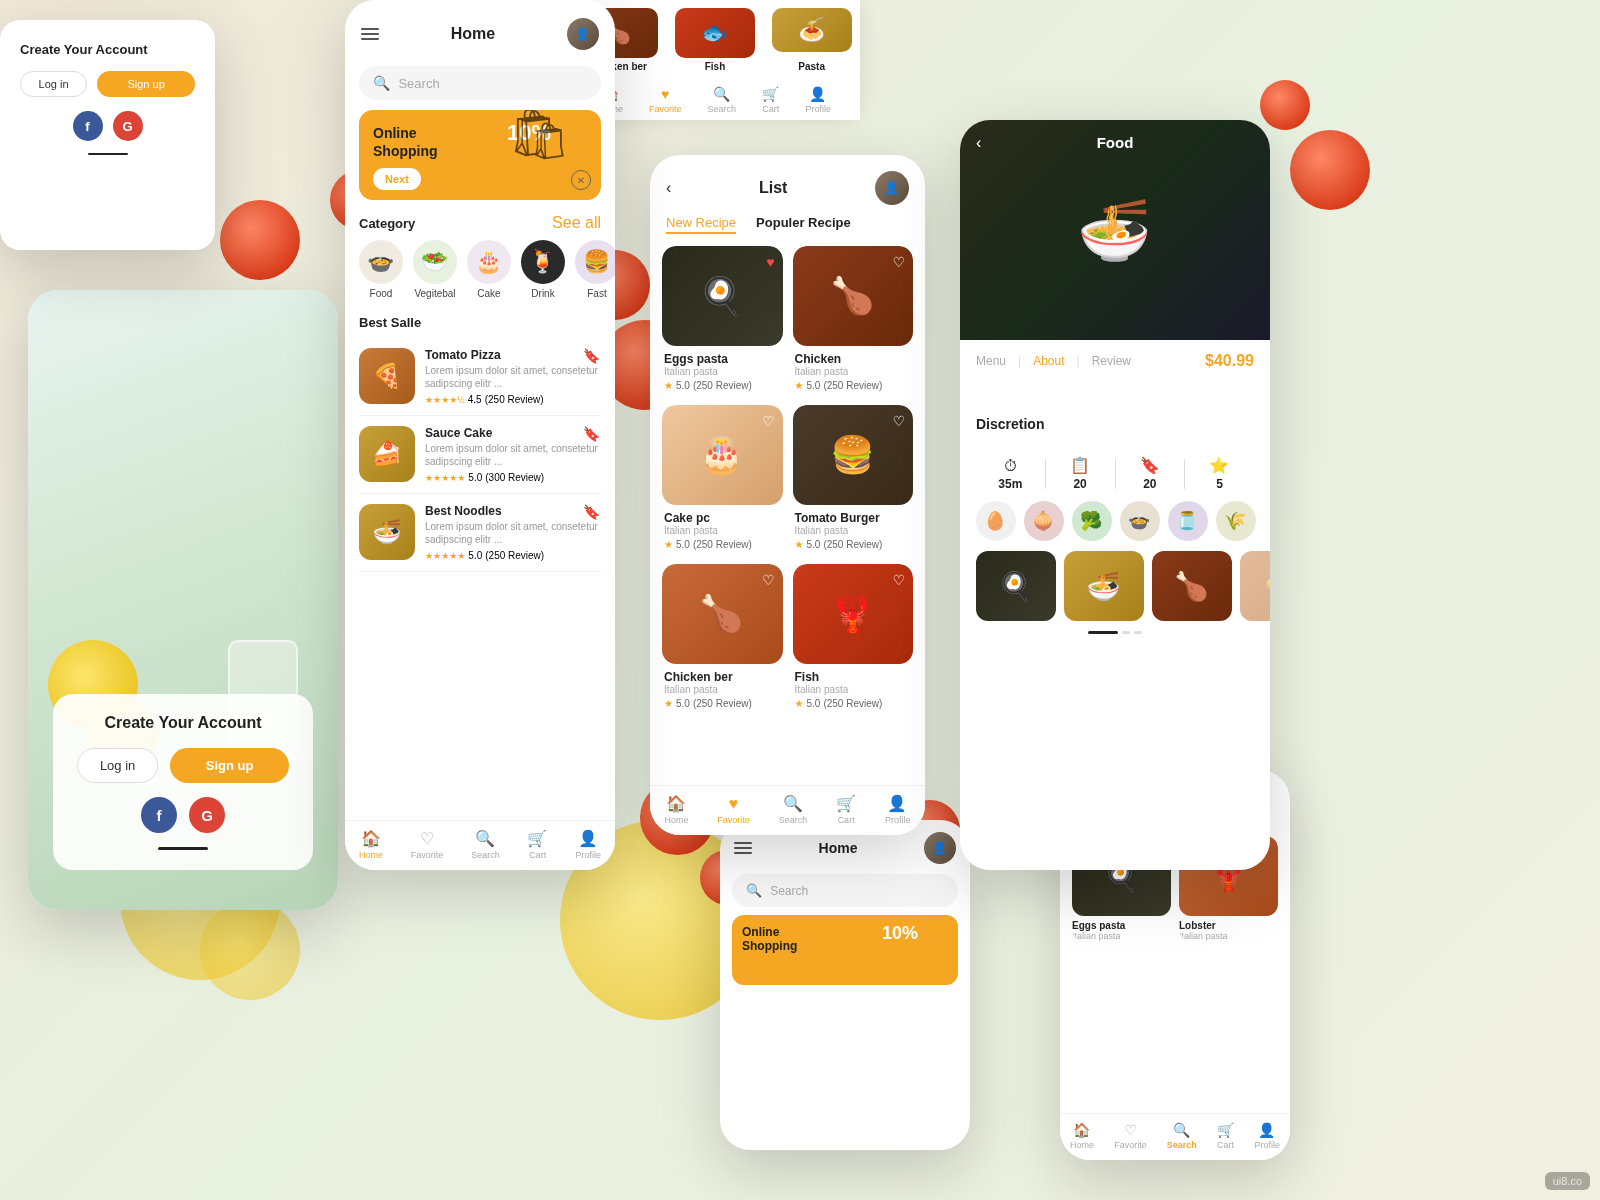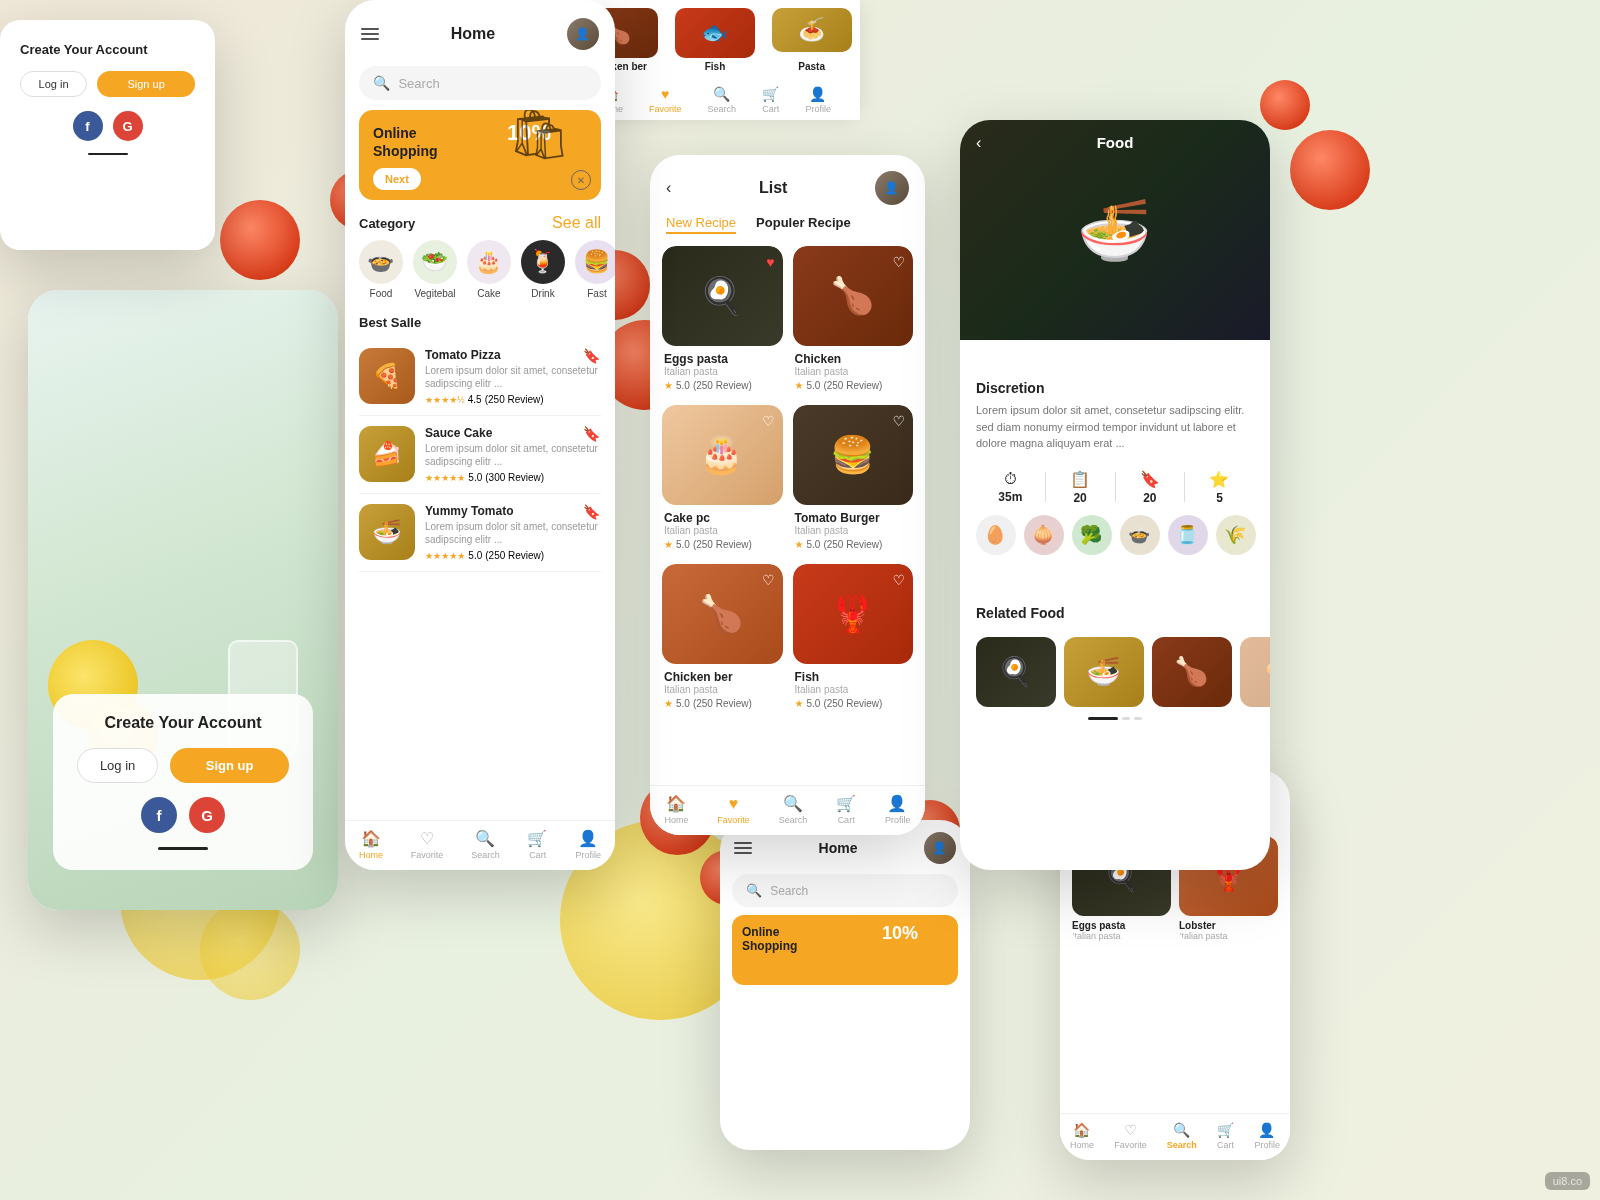--- a/index.html
+++ b/index.html
@@ -497,21 +497,21 @@
           <span>5.0</span>
           <span>(300 Review)</span>
         </div>
       </div>
       <span class="bookmark-icon bookmark-active">🔖</span>
     </div>
 
     <div class="food-item">
       <div class="food-img img-noodles">🍜</div>
       <div class="food-info">
-        <div class="food-name">Yummy Tomato</div>
+        <div class="food-name">Best Noodles</div>
         <div class="food-desc">Lorem ipsum dolor sit amet, consetetur sadipscing elitr ...</div>
         <div class="food-rating">
           <span class="stars">★★★★★</span>
           <span>5.0</span>
           <span>(250 Review)</span>
         </div>
       </div>
       <span class="bookmark-icon">🔖</span>
     </div>
   </div>
@@ -706,24 +706,31 @@
 <div id="card-food-detail" class="phone-card" style="left:960px;top:120px;width:310px;height:750px;z-index:5;">
 
   <div class="food-detail-hero">
     <div class="food-detail-hero-img">🍜</div>
     <div class="food-detail-header">
       <span class="detail-back">‹</span>
       <span class="food-detail-title">Food</span>
     </div>
   </div>
 
+  <div class="detail-menu-tabs">
+    <span class="detail-tab">Menu</span>
+    <span class="detail-tab-divider">|</span>
+    <span class="detail-tab active">About</span>
+    <span class="detail-tab-divider">|</span>
+    <span class="detail-tab">Review</span>
+    <span class="detail-price">$40.99</span>
+  </div>
 
   <div class="detail-section">
     <div class="detail-section-title">Discretion</div>
-    <div class="detail-desc">Lorem ipsum dolor sit amet, consetetur sadipscing elitr. sed diam nonumy eirmod tempor invidunt ut labore et dolore magna aliquyam erat ...</div>
   </div>
 
   <div class="detail-stats">
     <div class="stat-item">
       <span style="font-size:16px;">⏱</span>
       <span class="stat-value">35m</span>
     </div>
     <div class="stat-divider"></div>
     <div class="stat-item">
       <span style="font-size:16px;">📋</span>
@@ -743,23 +750,20 @@
 
   <div class="ingredient-row">
     <div class="ingredient-circle">🥚</div>
     <div class="ingredient-circle" style="background:#e8d0d0;">🧅</div>
     <div class="ingredient-circle" style="background:#d0e8d0;">🥦</div>
     <div class="ingredient-circle" style="background:#e8e0d0;">🍲</div>
     <div class="ingredient-circle" style="background:#e0d8e8;">🫙</div>
     <div class="ingredient-circle" style="background:#e8e8d0;">🌾</div>
   </div>
 
-  <div class="detail-section" style="margin-top:10px;">
-    <div class="detail-section-title">Related Food</div>
-  </div>
   <div class="related-food-row">
     <div class="related-item img-eggs">🍳</div>
     <div class="related-item img-noodles">🍜</div>
     <div class="related-item img-chicken">🍗</div>
     <div class="related-item img-pizza" style="opacity:0.5;">🍕</div>
   </div>
 
   <div style="display:flex;justify-content:center;gap:4px;margin-top:10px;">
     <div style="width:30px;height:3px;background:#222;border-radius:2px;"></div>
     <div style="width:8px;height:3px;background:#ddd;border-radius:2px;"></div>

